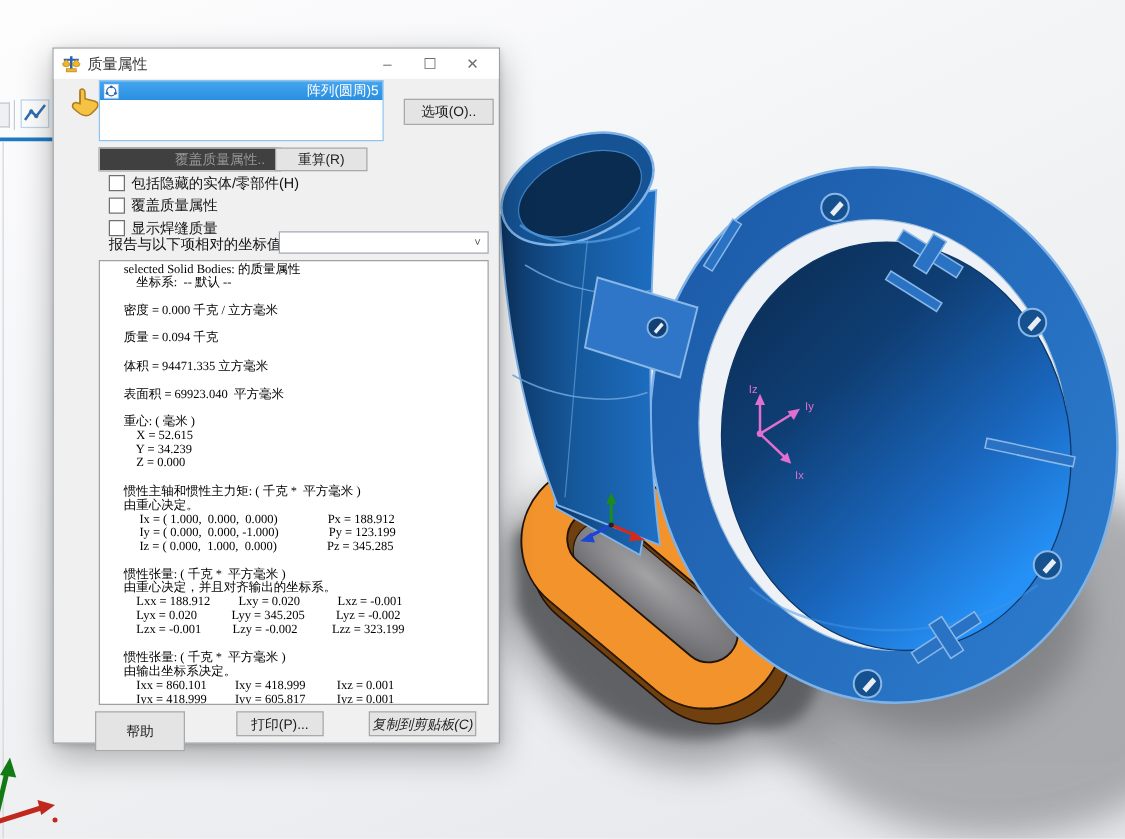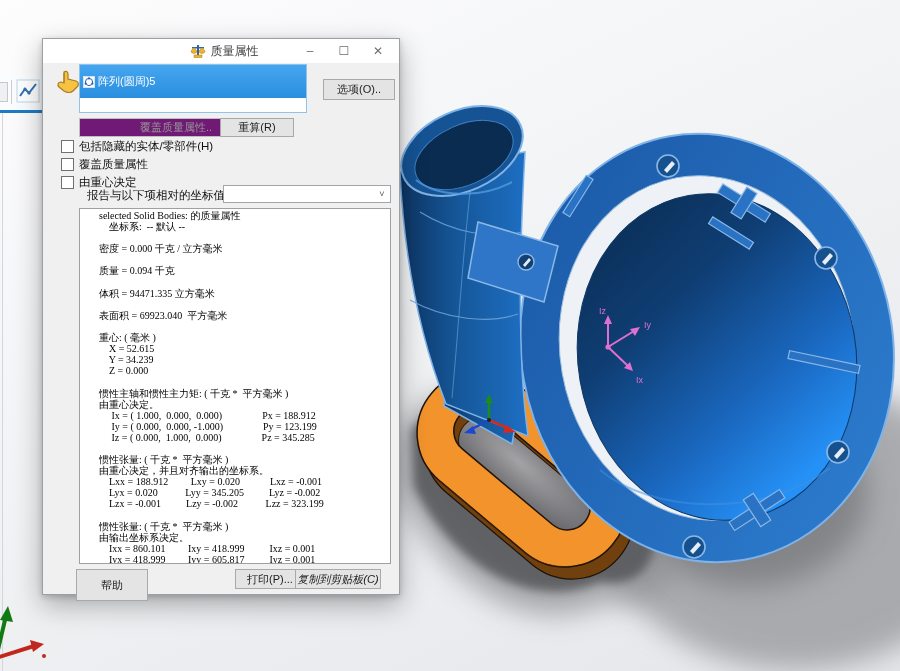--- a/index.html
+++ b/index.html
@@ -17,38 +17,38 @@
   .graphics-top-border { position:absolute; left:0; top:110px; width:46px; height:3px; background:#1e7ac4; }
   .left-panel-edge { position:absolute; left:2px; top:113px; width:1px; height:558px; background:#d4d6d9; }
 
   
   .dialog {
     position:absolute; left:42px; top:38px; width:358px; height:557px;
     background:#f0f0f0; border:1px solid #9aa0a6;
     box-shadow:0 10px 26px rgba(0,0,0,.30), 0 2px 6px rgba(0,0,0,.18);
     font-size:12px; color:#1a1a1a;
   }
-  .titlebar { position:absolute; left:0; top:0; right:0; height:24px; background:#ffffff; display:flex; align-items:center;justify-content:center; }
+  .titlebar { position:absolute; left:0; top:0; right:0; height:24px; background:#ffffff; display:flex; align-items:center; }
   .titlebar .ticon { width:16px; height:16px; margin:0 5px 0 6px; }
   .titlebar .ttext { font-size:12px; color:#3a3a3a; }
   .winbtns { position:absolute; right:4px; top:0; height:24px; display:flex; }
   .winbtn { width:34px; height:24px; display:flex; align-items:center; justify-content:center; color:#6e6e6e; font-size:12px; }
   .hand { position:absolute; left:12px; top:30px; width:26px; height:26px; }
   .listbox { position:absolute; left:36px; top:25px; width:228px; height:49px; background:#fff; border:1px solid #8ec3ec; }
-  .listrow { height:33px; background:linear-gradient(#45a5ef,#2a8fe0); color:#fff; display:flex; align-items:center; padding:0 3px; font-size:11px; }
+  .listrow { height:15px; background:linear-gradient(#45a5ef,#2a8fe0); color:#fff; display:flex; align-items:center; padding:0 3px; font-size:11px;justify-content:space-between; }
   .listrow svg { margin-right:3px; }
   .btn { position:absolute; background:#e4e4e4; border:1px solid #a9a9a9; font-size:11px; color:#1c1c1c; display:flex; align-items:center; justify-content:center; }
-  .btn.disabled { background:#701a75; border-color:#bfbfbf; color:#969696;padding-left:48px; }
+  .btn.disabled { background:#404040; border-color:#bfbfbf; color:#969696;padding-left:48px; }
   .btn-options { left:280px; top:40px; width:72px; height:21px; }
   .btn-override { left:36px; top:79px; width:146px; height:19px; }
   .btn-recalc { left:177px; top:79px; width:74px; height:19px; }
   .btn-help { left:33px; top:530px; width:72px; height:32px; }
-  .btn-print { left:146px; top:530px; width:70px; height:20px;margin-left:46px; }
+  .btn-print { left:146px; top:530px; width:70px; height:20px; }
   .btn-copy { left:252px; top:530px; width:86px; height:20px;font-style:italic; }
-  .chkrow { position:absolute; left:18px; height:15px; display:flex; align-items:center; font-size:11.5px; color:#111; }
+  .chkrow { position:absolute; left:44px; height:15px; display:flex; align-items:center; font-size:11.5px; color:#111; }
   .chk { width:13px; height:13px; background:#fff; border:1px solid #707070; margin-right:5px; flex:none; }
   .report-label { position:absolute; left:44px; top:149px; font-size:11.5px; color:#111; }
   .combo { position:absolute; left:180px; top:146px; width:168px; height:18px; background:#fff; border:1px solid #9fa6ad; display:flex; align-items:center; }
   .combo .cval { flex:1; padding-left:4px; font-size:11px; color:#222; }
   .combo .carrow { width:16px; text-align:center; color:#555; font-size:9px; }
   .massbox {
     position:absolute; left:36px; top:169px; width:312px; height:356px;
     background:#fff; border:1px solid #a0a0a0; overflow:hidden;
   }
   .massbox pre {
@@ -261,21 +261,21 @@
   <div class="chkrow" style="top:100px">
     <span class="chk"></span>
     <span>包括隐藏的实体/零部件(H)</span>
   </div>
   <div class="chkrow" style="top:118px">
     <span class="chk"></span>
     <span>覆盖质量属性</span>
   </div>
   <div class="chkrow" style="top:136px">
     <span class="chk"></span>
-    <span>由重心决定</span>
+    <span>显示焊缝质量</span>
   </div>
 
   <div class="report-label">报告与以下项相对的坐标值:</div>
   <div class="combo">
     <span class="cval"></span>
     <span class="carrow">˅</span>
   </div>
 
   <div class="massbox">
     <pre>selected Solid Bodies: 的质量属性

